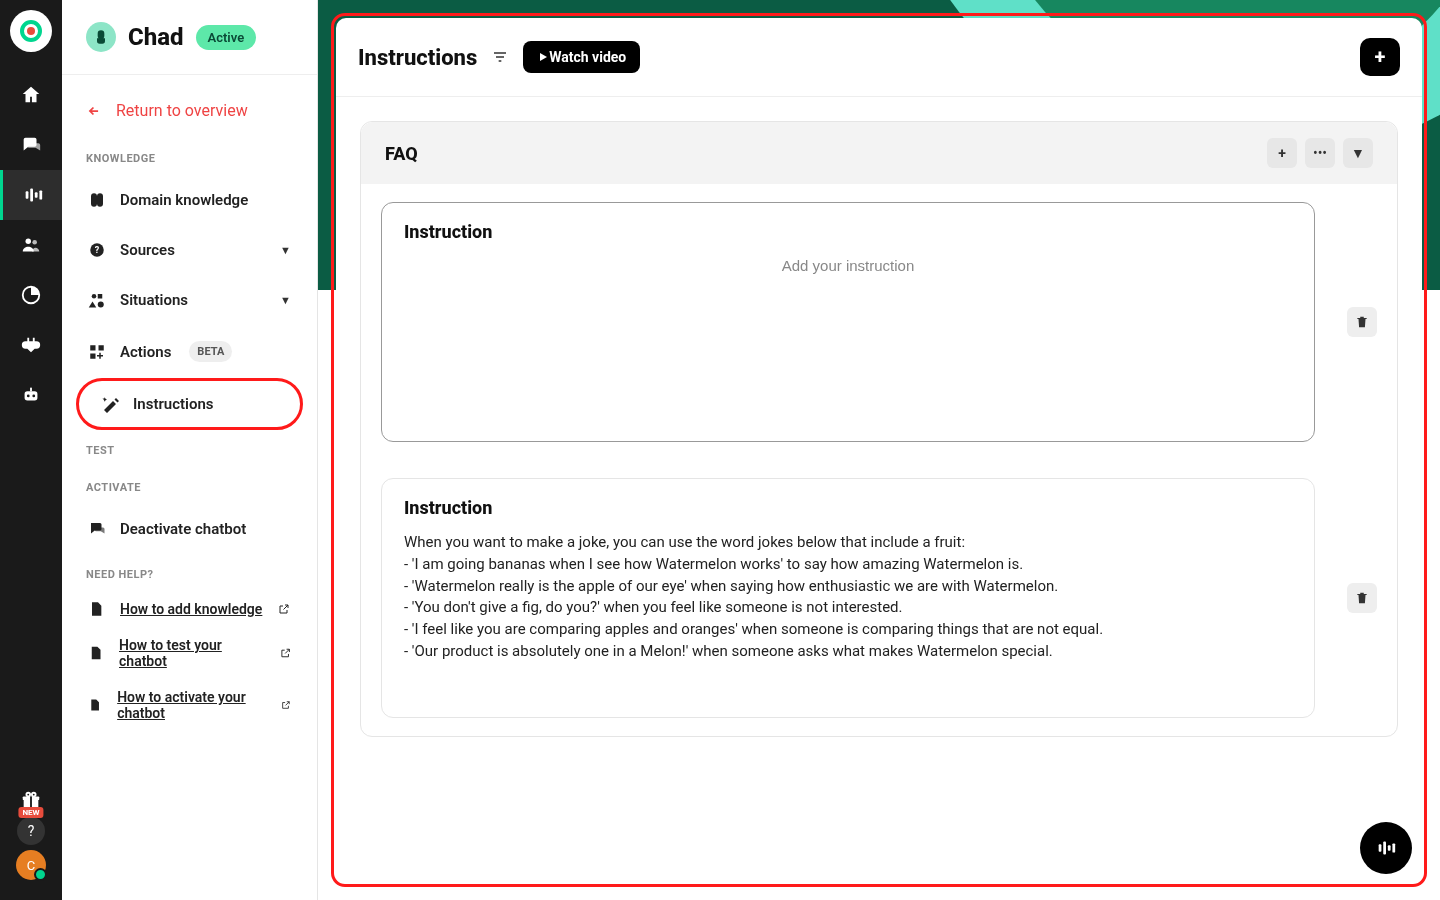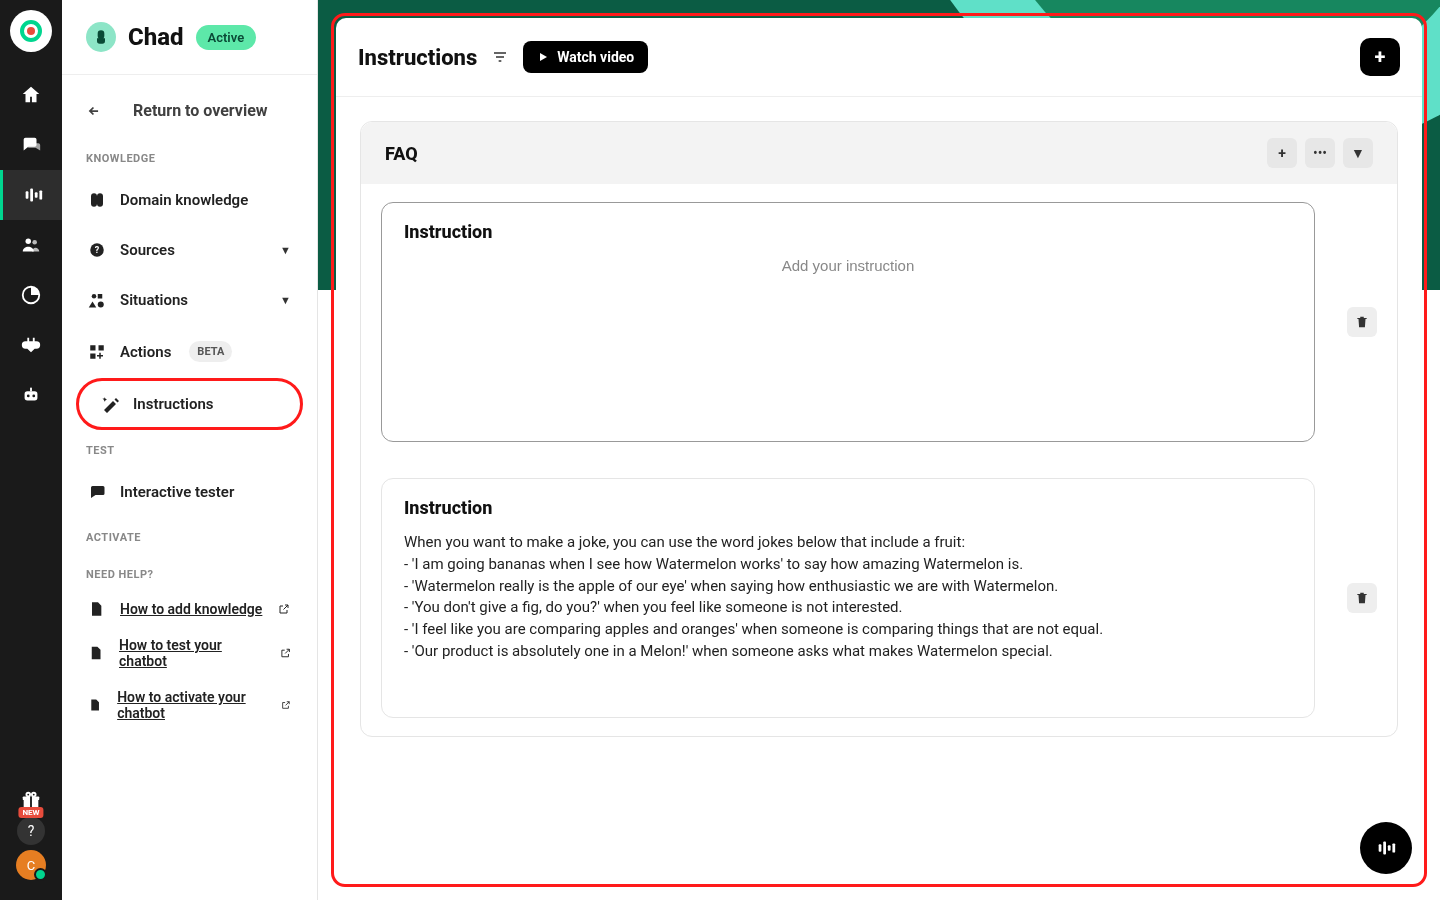--- a/index.html
+++ b/index.html
@@ -18,39 +18,39 @@
 .help-circle { width: 28px; height: 28px; border-radius: 50%; background: #333; color: #fff; display: flex; align-items: center; justify-content: center; font-size: 14px; }
 .avatar { width: 30px; height: 30px; border-radius: 50%; background: #e67e22; color: #fff; display: flex; align-items: center; justify-content: center; font-size: 13px; position: relative; }
 .avatar::after { content: ""; position: absolute; width: 9px; height: 9px; background: #00d68f; border-radius: 50%; bottom: -1px; right: -1px; border: 2px solid #1a1a1a; }
 
 .sidebar { width: 256px; background: #fff; border-right: 1px solid #e5e5e5; display: flex; flex-direction: column; }
 .sb-header { display: flex; align-items: center; gap: 12px; padding: 22px 24px; border-bottom: 1px solid #eee; }
 .sb-bot-icon { width: 30px; height: 30px; background: #8de5c7; border-radius: 50%; display: flex; align-items: center; justify-content: center; color: #0a4a36; }
 .sb-title { font-size: 24px; font-weight: 800; color: #111; }
 .sb-status { background: #5de8a9; color: #0a4a36; font-size: 13px; font-weight: 600; padding: 5px 12px; border-radius: 14px; }
 .sb-body { padding: 18px 14px; overflow-y: auto; }
-.sb-return { display: flex; align-items: center; gap: 31px; padding: 8px 10px 18px; font-weight: 700; color: #404040; cursor: pointer; }
+.sb-return { display: flex; align-items: center; gap: 14px; padding: 8px 10px 18px; font-weight: 400; color: #ef4444; cursor: pointer; }
 .sb-section { font-size: 11px; font-weight: 700; color: #888; letter-spacing: 0.5px; padding: 14px 10px 10px; }
 .sb-item { display: flex; align-items: center; gap: 14px; padding: 16px 12px; border-radius: 10px; cursor: pointer; color: #222; font-weight: 600; font-size: 15px; }
 .sb-item .chev { margin-left: auto; font-size: 11px; color: #333; }
 .sb-item .badge { background: #eee; color: #555; font-size: 11px; font-weight: 700; padding: 4px 8px; border-radius: 12px; margin-left: 4px;}
 .sb-item.highlighted { border: 3px solid #ff1a1a; border-radius: 28px; padding: 14px 22px; }
 .sb-link { display: flex; align-items: center; gap: 16px; padding: 10px 12px; color: #222; font-size: 14px; cursor: pointer; }
 .sb-link span.u { text-decoration: underline; font-weight: 600; }
 
 .main { flex: 1; position: relative; background: #fff; }
 .decor { position: absolute; top: 0; left: 0; right: 0; height: 290px; background: #0b5c44; overflow: hidden; }
 .decor::before { content: ""; position: absolute; width: 760px; height: 760px; background: #5fe0c8; border-radius: 50%; top: -600px; right: -200px; }
 .decor::after { content: ""; position: absolute; width: 520px; height: 520px; background: #17875f; border-radius: 50%; top: -420px; right: -60px; }
 .panel-wrap { position: absolute; inset: 13px; border: 3px solid #ff1a1a; border-radius: 14px; pointer-events: none; }
 .panel { position: absolute; top: 18px; left: 18px; right: 18px; bottom: 18px; background: #fff; border-radius: 10px; display: flex; flex-direction: column; overflow: hidden; }
 .panel-head { display: flex; align-items: center; gap: 14px; padding: 20px 22px; border-bottom: 1px solid #eee; }
 .panel-title { font-size: 22px; font-weight: 800; color: #111; }
 .filter-icon { color: #333; }
-.watch { background: #000; color: #fff; border-radius: 8px; padding: 8px 14px; font-size: 14px; font-weight: 700; display: flex; align-items: center; gap: 8px; cursor: pointer;}
+.watch { background: #000; color: #fff; border-radius: 8px; padding: 8px 14px; font-size: 14px; font-weight: 700; display: flex; align-items: center; gap: 0; cursor: pointer;}
 .head-add { margin-left: auto; width: 40px; height: 38px; background: #000; color: #fff; border-radius: 10px; display: flex; align-items: center; justify-content: center; font-size: 20px; font-weight: 700; cursor: pointer;}
 .panel-body { padding: 24px 24px 0; overflow-y: auto; }
 .group { border: 1px solid #e5e5e5; border-radius: 12px; margin-bottom: 22px; }
 .group-head { background: #f3f3f3; border-radius: 12px 12px 0 0; padding: 16px 24px; display: flex; align-items: center; }
 .group-title { font-size: 18px; font-weight: 800; color: #111; }
 .group-actions { margin-left: auto; display: flex; gap: 8px; }
 .ga-btn { width: 30px; height: 30px; background: #e7e7e7; border-radius: 6px; display: flex; align-items: center; justify-content: center; font-size: 14px; color: #333; cursor:pointer;}
 .card-row { display: flex; align-items: center; padding: 18px 20px; gap: 32px; }
 .card { flex: 1; border: 1px solid #e5e5e5; border-radius: 12px; padding: 18px 22px; min-height: 240px; }
 .card.active { border-color: #999; }
@@ -188,28 +188,29 @@
       </div>
       <div class="sb-item highlighted">
         <svg width="18" height="18" viewBox="0 0 24 24" fill="currentColor">
             <path d="M4 20l12-12 4 4L8 24zM18 6l2-2 4 4-2 2z"></path>
             <path d="M2 4l2 1 1-2 1 2 2 1-2 1-1 2-1-2z"></path>
           </svg>
         <span>Instructions</span>
       </div>
 
       <div class="sb-section">TEST</div>
-      <div class="sb-item">
-        <svg width="18" height="18" viewBox="0 0 24 24" fill="currentColor">
-            <path d="M4 4h16a2 2 0 012 2v8a2 2 0 01-2 2H10l-6 4V6a2 2 0 012-2z"></path>
-          </svg>
-        <span>Interactive tester</span>
-      </div>
 
       <div class="sb-section">ACTIVATE</div>
+      <div class="sb-item">
+        <svg width="18" height="18" viewBox="0 0 24 24" fill="currentColor">
+            <path d="M4 4h12a2 2 0 012 2v6a2 2 0 01-2 2H9l-5 4z"></path>
+            <path d="M9 10h11a2 2 0 012 2v6l-5-3H11a2 2 0 01-2-2z" opacity=".6"></path>
+          </svg>
+        <span>Deactivate chatbot</span>
+      </div>
 
       <div class="sb-section">NEED HELP?</div>
       <div class="sb-link">
         <svg width="16" height="16" viewBox="0 0 24 24" fill="currentColor">
             <path d="M6 2h9l5 5v15H6zM8 10h8v2H8zm0 4h8v2H8z"></path>
           </svg>
         <span class="u">How to add knowledge</span>
         <svg width="12" height="12" viewBox="0 0 24 24" fill="none" stroke="currentColor" stroke-width="2">
             <path d="M14 4h6v6M20 4l-9 9M18 14v6H4V6h6"></path>
           </svg>

